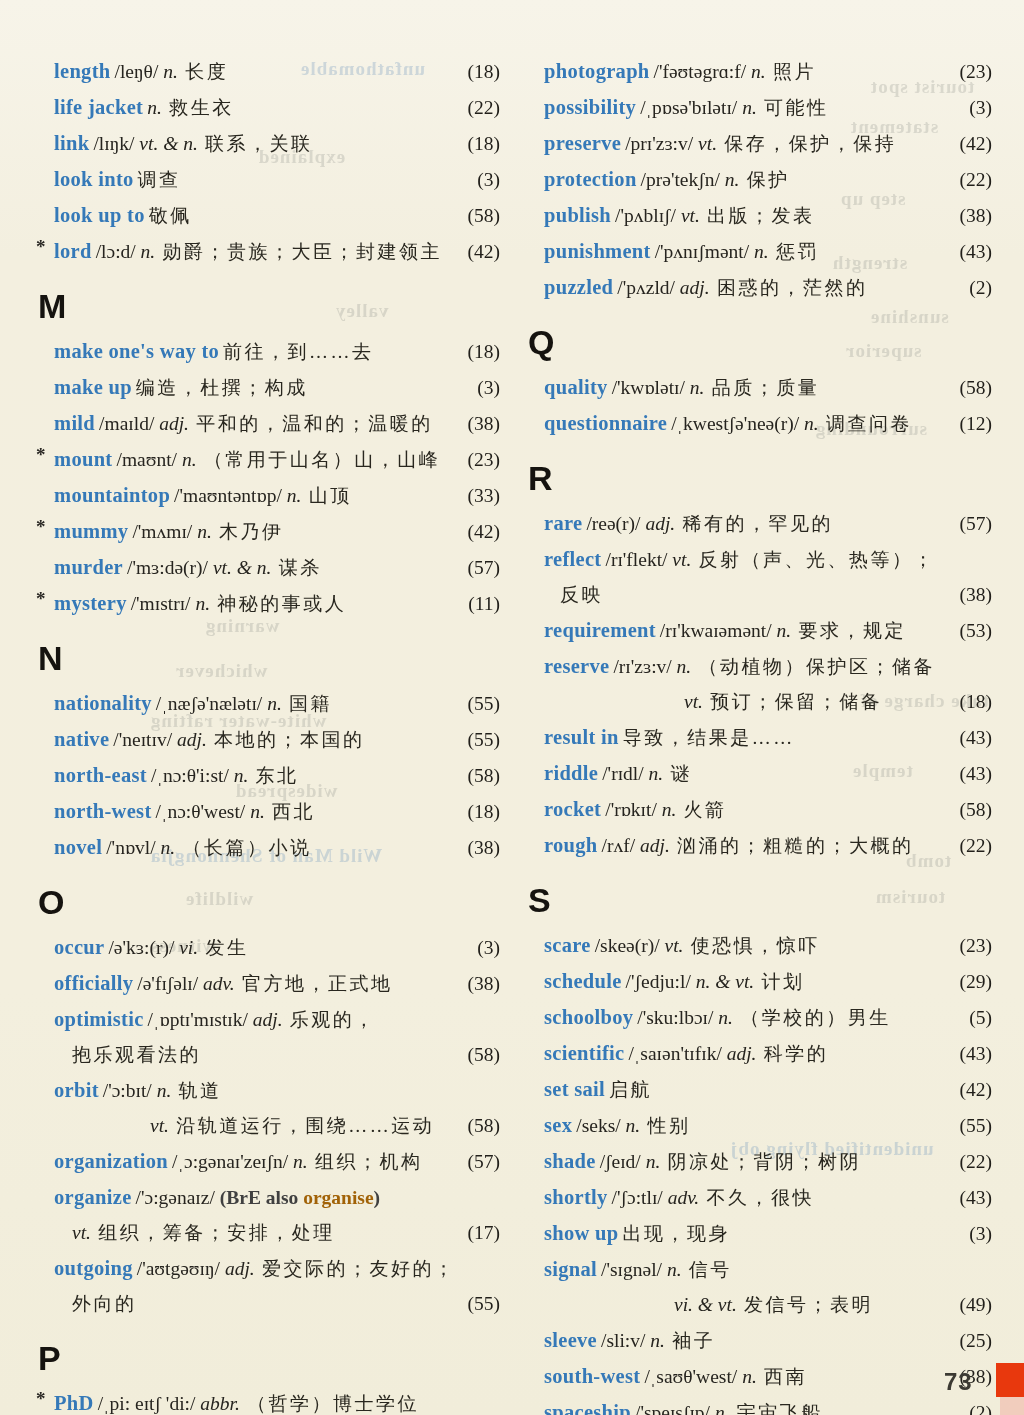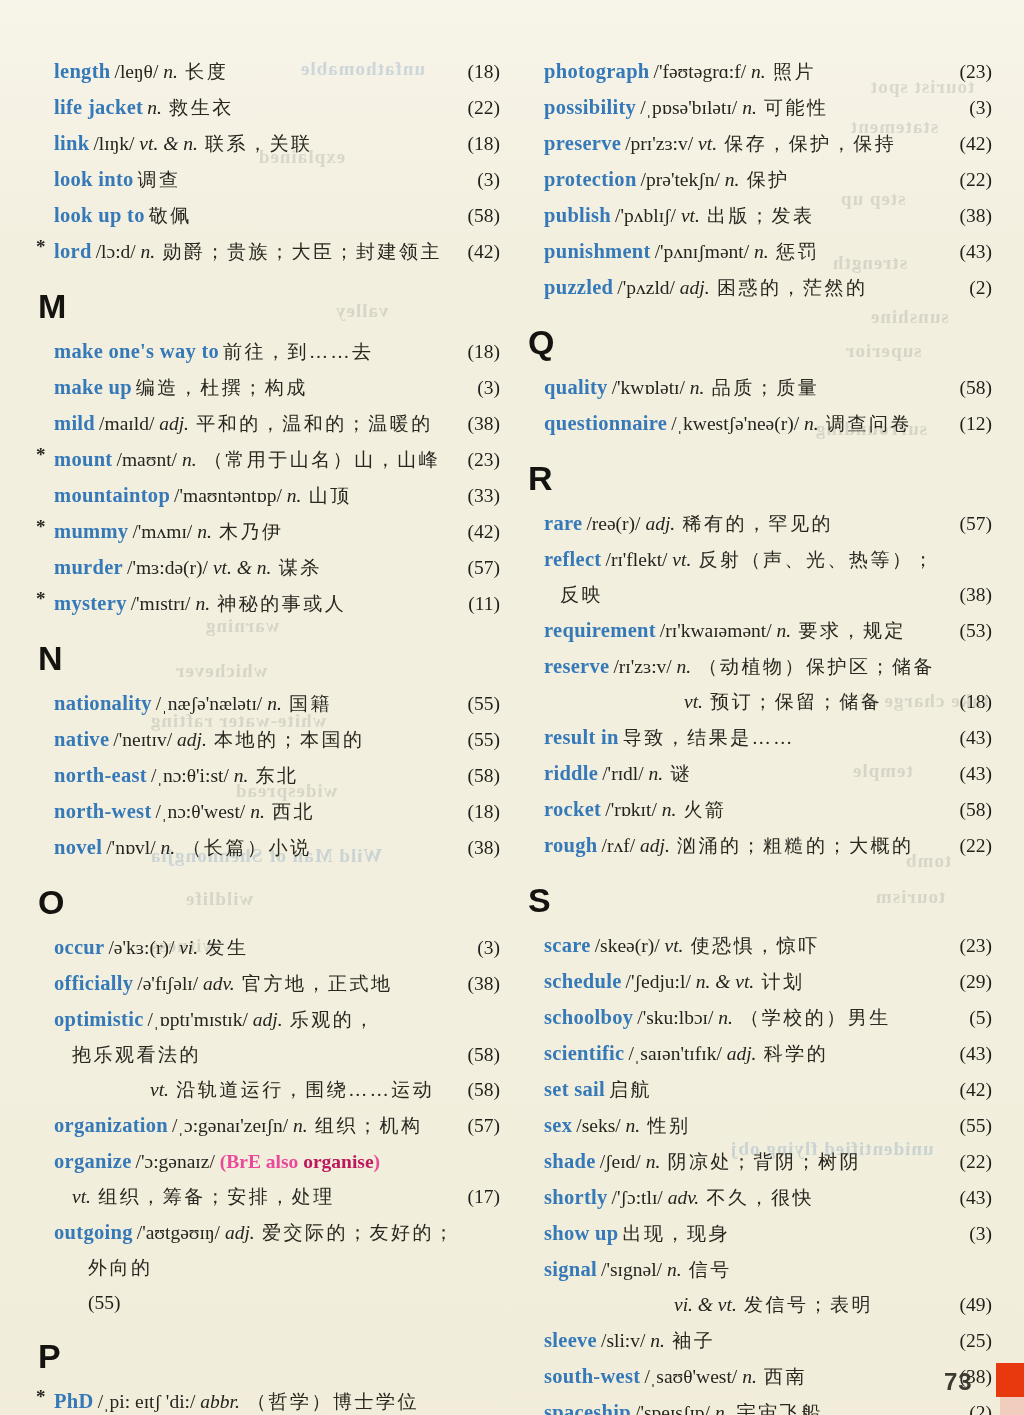--- a/index.html
+++ b/index.html
@@ -28,22 +28,22 @@
   .line{display:flex;align-items:baseline;line-height:34px;min-height:34px;}
   .text{flex:1 1 auto;white-space:nowrap;}
   .num{flex:0 0 auto;margin-left:16px;font-size:19.5px;color:#211f1a;}
   .star{
     position:absolute;left:-8px;top:2px;font-size:19px;color:#2a2824;font-weight:bold;
   }
   .head{color:#3579b8;font-weight:bold;font-size:20.5px;letter-spacing:0.3px;text-align:center;}
   .seg-pl{font-size:19.5px;color:#26241f;}
   .seg-it{font-style:italic;font-size:19.5px;color:#26241f;}
   .seg-cn{font-size:19px;color:#29271f;letter-spacing:2.5px;}
-  .seg-b{font-weight:bold;font-size:19.5px;color:#ec4899;}
-  .seg-bl{font-weight:bold;font-size:19.5px;color:#be185d;}
+  .seg-b{font-weight:bold;font-size:19.5px;color:#404040;}
+  .seg-bl{font-weight:bold;font-size:19.5px;color:#a16207;}
   .page-num{
     position:absolute;left:944px;top:1368px;z-index:3;
     font-family:"Liberation Sans", sans-serif;font-weight:900;
     font-size:24px;color:#3c3a33;letter-spacing:1px;text-align:right;
   }
   .corner-orange{
     position:absolute;left:996px;top:1363px;width:28px;height:34px;
     z-index:3;
   }
   .corner-pink{
@@ -216,20 +216,23 @@
       <div class="entry">
         <div class="line">
           <span class="text"><span class="head">optimistic</span> <span class="seg-pl">/ˌɒptɪ'mɪstɪk/ </span><span class="seg-it">adj.</span><span class="seg-cn"> 乐观的，</span></span>
         </div>
         <div class="line" style="padding-left: 18px;">
           <span class="text"><span class="seg-cn">抱乐观看法的</span></span>
           <span class="num">(58)</span>
         </div>
       </div>
       <div class="entry">
+        <div class="line">
+          <span class="text"><span class="head">orbit</span> <span class="seg-pl">/'ɔ:bɪt/ </span><span class="seg-it">n.</span><span class="seg-cn"> 轨道</span></span>
+        </div>
         <div class="line" style="padding-left: 96px;">
           <span class="text"><span class="seg-it">vt.</span><span class="seg-cn"> 沿轨道运行，围绕……运动</span></span>
           <span class="num">(58)</span>
         </div>
       </div>
       <div class="entry">
         <div class="line">
           <span class="text"><span class="head">organization</span> <span class="seg-pl">/ˌɔ:gənaɪ'zeɪʃn/ </span><span class="seg-it">n.</span><span class="seg-cn"> 组织；机构</span></span>
           <span class="num">(57)</span>
         </div>
@@ -240,21 +243,21 @@
         </div>
         <div class="line" style="padding-left: 18px;">
           <span class="text"><span class="seg-it">vt.</span><span class="seg-cn"> 组织，筹备；安排，处理</span></span>
           <span class="num">(17)</span>
         </div>
       </div>
       <div class="entry">
         <div class="line">
           <span class="text"><span class="head">outgoing</span> <span class="seg-pl">/'aʊtgəʊɪŋ/ </span><span class="seg-it">adj.</span><span class="seg-cn"> 爱交际的；友好的；</span></span>
         </div>
-        <div class="line" style="padding-left: 18px; flex-direction: column;">
+        <div class="line" style="padding-left: 18px;">
           <span class="text"><span class="seg-cn">外向的</span></span>
           <span class="num">(55)</span>
         </div>
       </div>
       <div class="section-letter">P</div>
       <div class="entry">
         <span class="star">*</span>
         <div class="line">
           <span class="text"><span class="head">PhD</span> <span class="seg-pl">/ˌpi: eɪtʃ 'di:/ </span><span class="seg-it">abbr.</span><span class="seg-cn"> （哲学）博士学位</span></span>
         </div>

